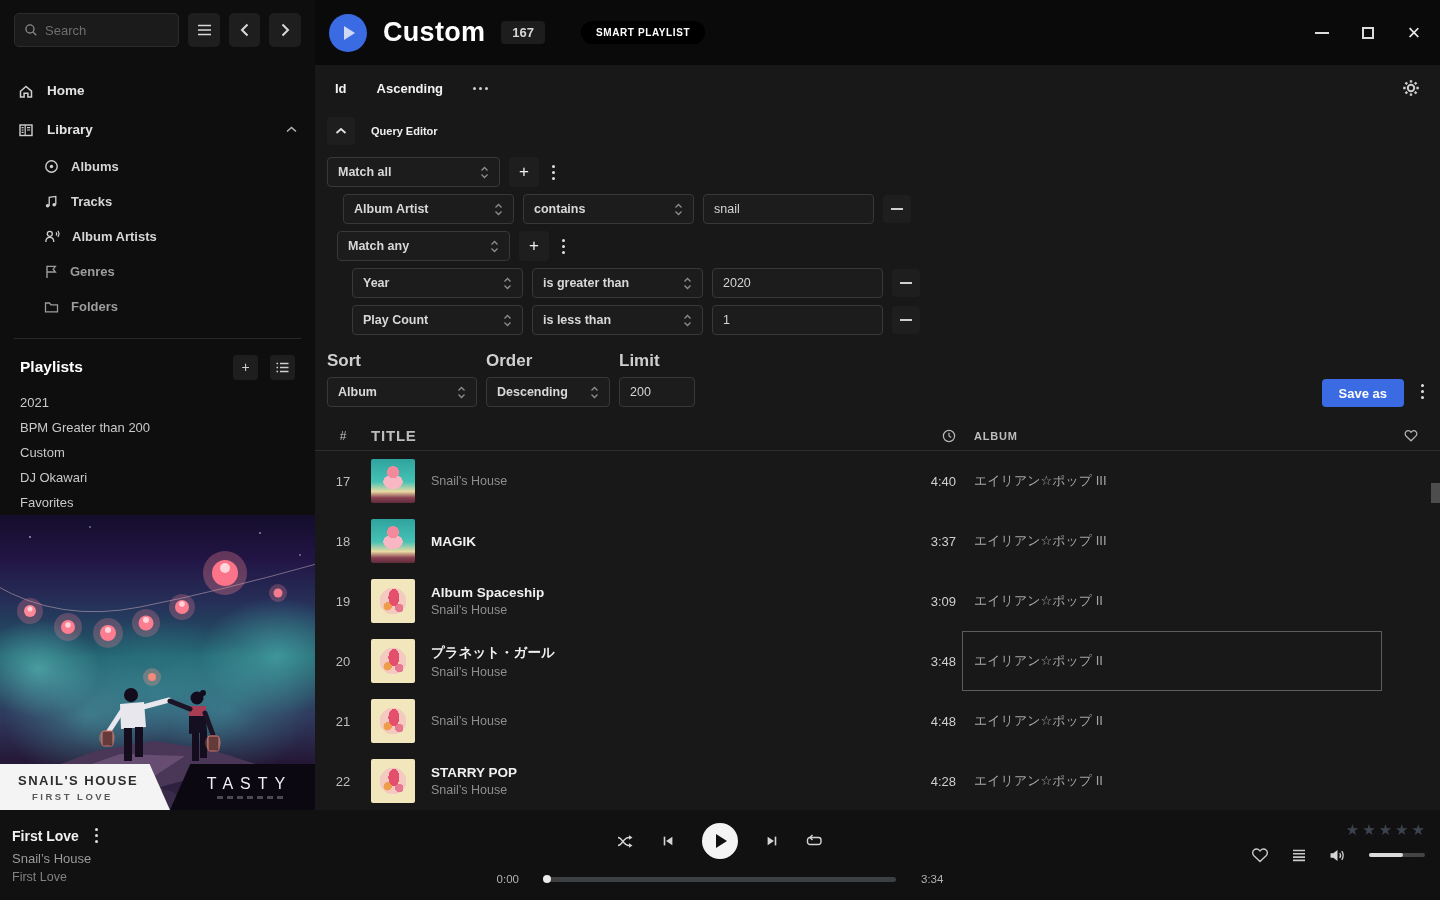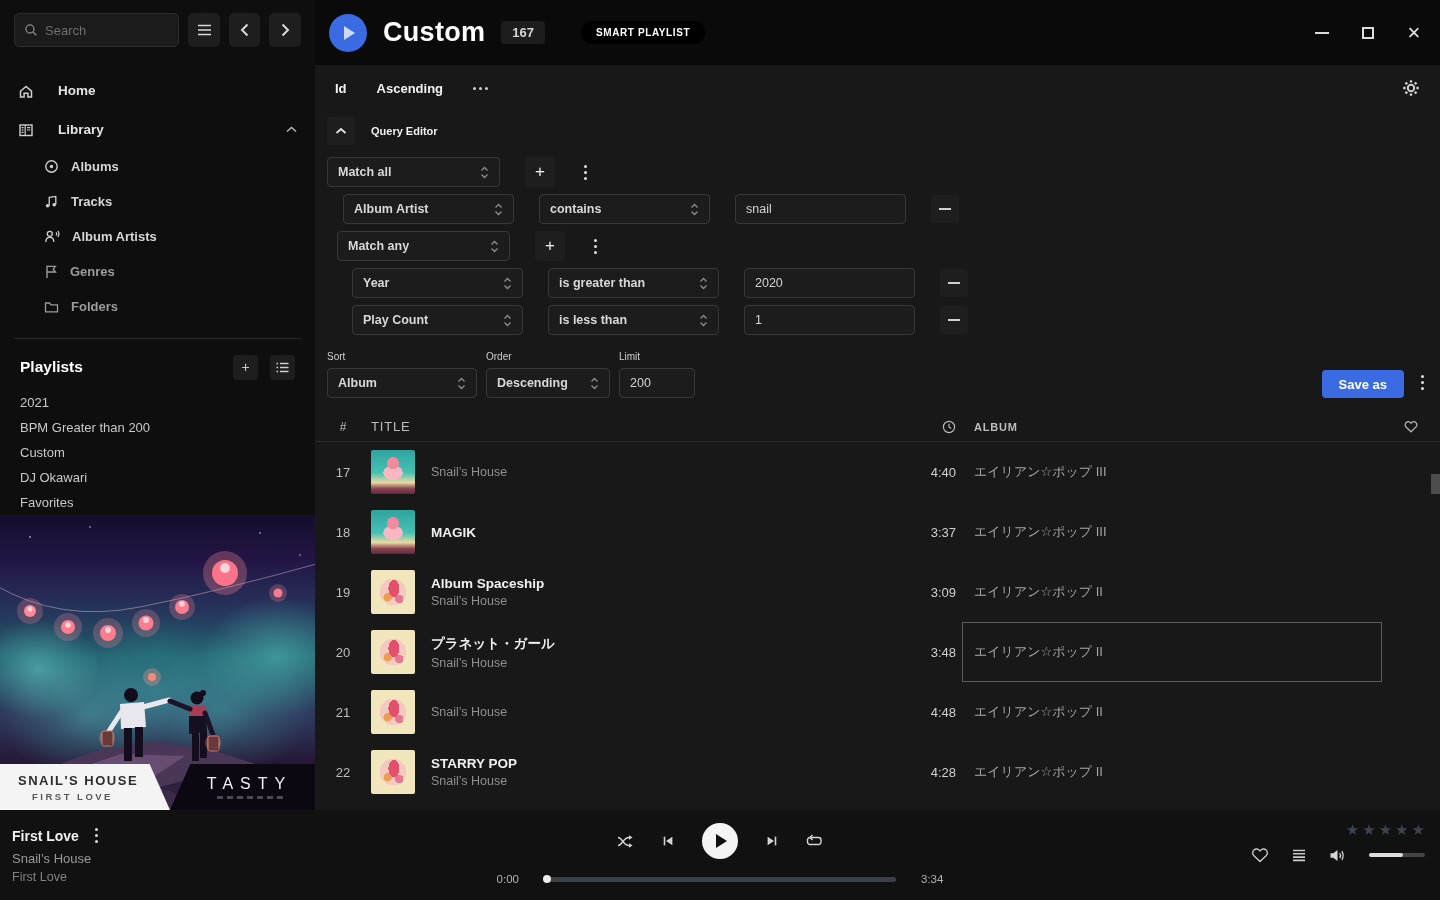--- a/index.html
+++ b/index.html
@@ -12,21 +12,21 @@
   .sidebar { grid-row:1; grid-column:1; background:#0e0e0e; display:flex; flex-direction:column; overflow:hidden; }
   .sb-top { display:flex; gap:9px; padding:13px 14px 10px 14px; align-items:center; }
   .search-box { width:172px; height:34px; background:#1b1b1b; border:1px solid #2c2c2c; border-radius:5px;
     display:flex; align-items:center; padding:0 9px; gap:7px; }
   .search-box input { background:transparent; border:none; outline:none; color:#bdbdbd; font-size:13px; width:110px;
     font-family:inherit; }
   .search-box input::placeholder { color:#6f6f6f; }
   .sb-btn { width:33px; height:34px; background:#1e1e1e; border:none; border-radius:5px; color:#d9d9d9;
     display:flex; align-items:center; justify-content:center; cursor:pointer; }
   .nav { margin-top:14px; }
-  .nav-item { display:flex; align-items:center; gap:24px; height:39px; padding:0 18px; color:#e3e3e3;
+  .nav-item { display:flex; align-items:center; gap:13px; height:39px; padding:0 18px; color:#e3e3e3;
     font-size:13.5px; font-weight:700; cursor:pointer; }
   .nav-item .chev-end { margin-left:auto; }
   .sub-item { display:flex; align-items:center; gap:12px; height:35px; padding:0 18px 0 44px; color:#d6d6d6;
     font-size:13px; font-weight:700; cursor:pointer; }
   .sub-item.dim { color:#9c9c9c; }
   .ic { display:inline-flex; align-items:center; justify-content:center; }
   .divider { height:1px; background:#282828; margin:14px 14px 0 14px; }
   .pl-head { display:flex; align-items:center; padding:16px 20px 8px 20px; }
   .pl-title { color:#fff; font-size:15.5px; font-weight:800; }
   .pl-btns { margin-left:auto; display:flex; gap:12px; }
@@ -81,48 +81,48 @@
   .dots-h { display:flex; gap:3px; cursor:pointer; }
   .dots-h i { width:3px; height:3px; border-radius:50%; background:#cfcfcf; display:block; }
   .gear { margin-left:auto; cursor:pointer; }
 
   
   .qe { padding:6px 12px 0 12px; flex:none; }
   .qe-head { display:flex; align-items:center; gap:16px; margin-bottom:12px; }
   .sq-btn { width:28px; height:28px; background:#1e1e1e; border:none; border-radius:4px; color:#e0e0e0;
     display:flex; align-items:center; justify-content:center; cursor:pointer; }
   .qe-title { color:#f0f0f0; font-size:11px; font-weight:700; }
-  .q-row { display:flex; align-items:center; gap:25px; margin-bottom:7px; }
+  .q-row { display:flex; align-items:center; gap:9px; margin-bottom:7px; }
   .sel { display:flex; align-items:center; justify-content:space-between; background:#1c1c1c; border:1px solid #383838;
     border-radius:4px; height:30px; padding:0 10px; font-size:12.5px; color:#d8d8d8; cursor:pointer; font-weight:600; }
   .q-input { background:#1c1c1c; border:1px solid #383838; border-radius:4px; height:30px; padding:0 10px;
     font-size:12.5px; color:#d4d4d4; font-family:inherit; outline:none; }
   .w-match { width:173px; } .w-field { width:171px; } .w-op { width:171px; } .w-val { width:171px; }
   .plus-btn { width:30px; height:30px; background:#1e1e1e; border:none; border-radius:4px; color:#efefef;
     font-size:17px; font-weight:400; cursor:pointer; display:flex; align-items:center; justify-content:center; }
   .dots-v { display:flex; flex-direction:column; gap:3px; cursor:pointer; padding:4px; }
   .dots-v i { width:3px; height:3px; border-radius:50%; background:#e0e0e0; display:block; }
   .minus-btn { width:28px; height:28px; background:#1e1e1e; border:none; border-radius:4px; color:#cfcfcf;
     cursor:pointer; display:flex; align-items:center; justify-content:center; }
   .minus-btn i { width:12px; height:2px; background:#cfcfcf; display:block; }
   .ind-1 { margin-left:16px; } .ind-g2 { margin-left:10px; } .ind-2 { margin-left:25px; }
   .sort-row { display:flex; align-items:flex-end; gap:9px; margin-top:16px; }
   .fld-group { display:flex; flex-direction:column; gap:6px; }
-  .fld-label { color:#cfcfcf; font-size:10px; font-weight:400; }
+  .fld-label { color:#cfcfcf; font-size:17px; font-weight:700; }
   .w-sort { width:150px; } .w-order { width:124px; } .w-limit { width:76px; }
   .save-btn { margin-left:auto; background:#3b6be2; color:#fff; border:none; border-radius:4px; height:28px;
     padding:0 17px; font-size:13px; font-weight:700; cursor:pointer; font-family:inherit; }
   .sort-row .dots-v { margin-left:4px; margin-bottom:4px; }
 
   
   .tablewrap { margin-top:14px; position:relative; flex:1; overflow:hidden; }
   .thead { display:grid; grid-template-columns:56px 60px 1fr 72px 420px 58px; align-items:center; height:30px;
     border-bottom:1px solid #2e2e2e; }
   .thead .h-num { grid-column:1; text-align:center; color:#c2c2c2; font-size:12px; cursor:pointer; }
-  .thead .h-title { grid-column:2/4; color:#bdbdbd; font-size:13px; letter-spacing:0.8px; font-weight:400; cursor:pointer; }
+  .thead .h-title { grid-column:2/4; color:#bdbdbd; font-size:15px; letter-spacing:0.8px; font-weight:700; cursor:pointer; }
   .thead .h-dur { grid-column:4; display:flex; justify-content:flex-end; padding-right:6px; cursor:pointer; }
   .thead .h-album { grid-column:5; padding-left:12px; color:#bdbdbd; font-size:11px; letter-spacing:0.8px; font-weight:600; cursor:pointer; }
   .thead .h-fav { grid-column:6; display:flex; justify-content:center; color:#b8b8b8; font-size:14px; cursor:pointer; }
   .trow { display:grid; grid-template-columns:56px 60px 1fr 72px 420px 58px; align-items:center; height:60px; cursor:pointer; }
   .tnum { text-align:center; color:#bdbdbd; font-size:13px; }
   .cover { width:44px; height:44px; border-radius:2px; }
   .cover.teal { background:
       radial-gradient(10px 10px at 50% 30%, #f2899d 0 60%, transparent 61%),
       radial-gradient(16px 12px at 50% 52%, #f8b7c2 0 60%, transparent 61%),
       linear-gradient(180deg,#2fa39e 0%,#46c2b5 52%,#ead9a2 74%,#8a4152 88%,#5e2c3c 100%); }

